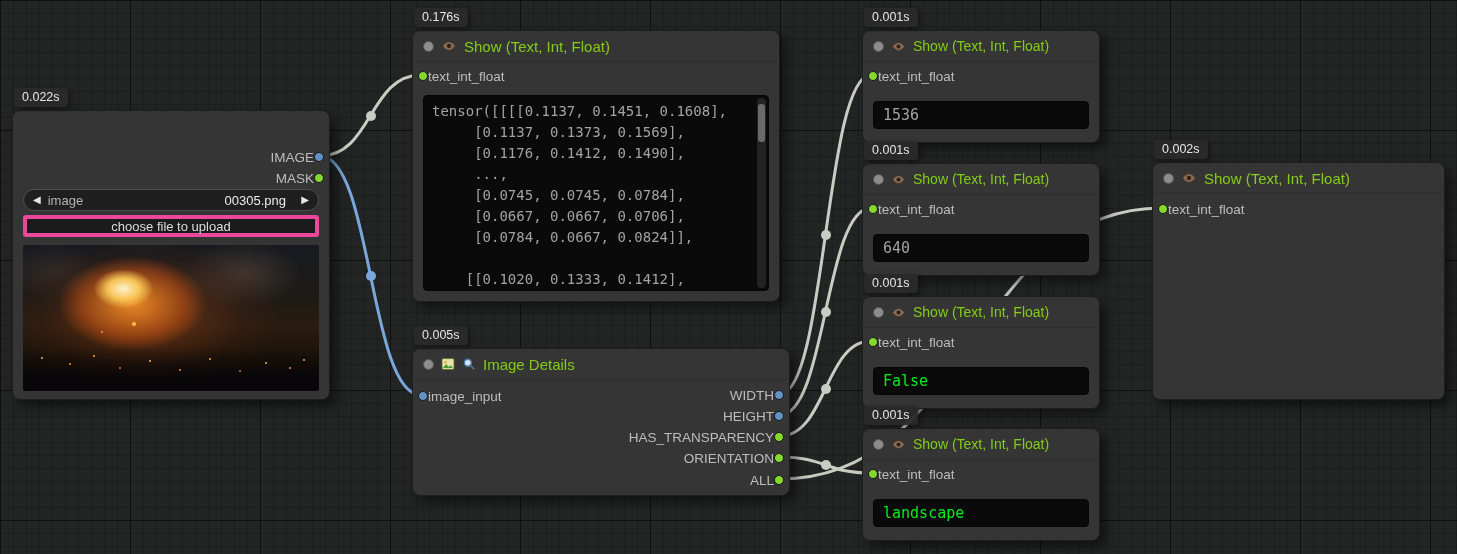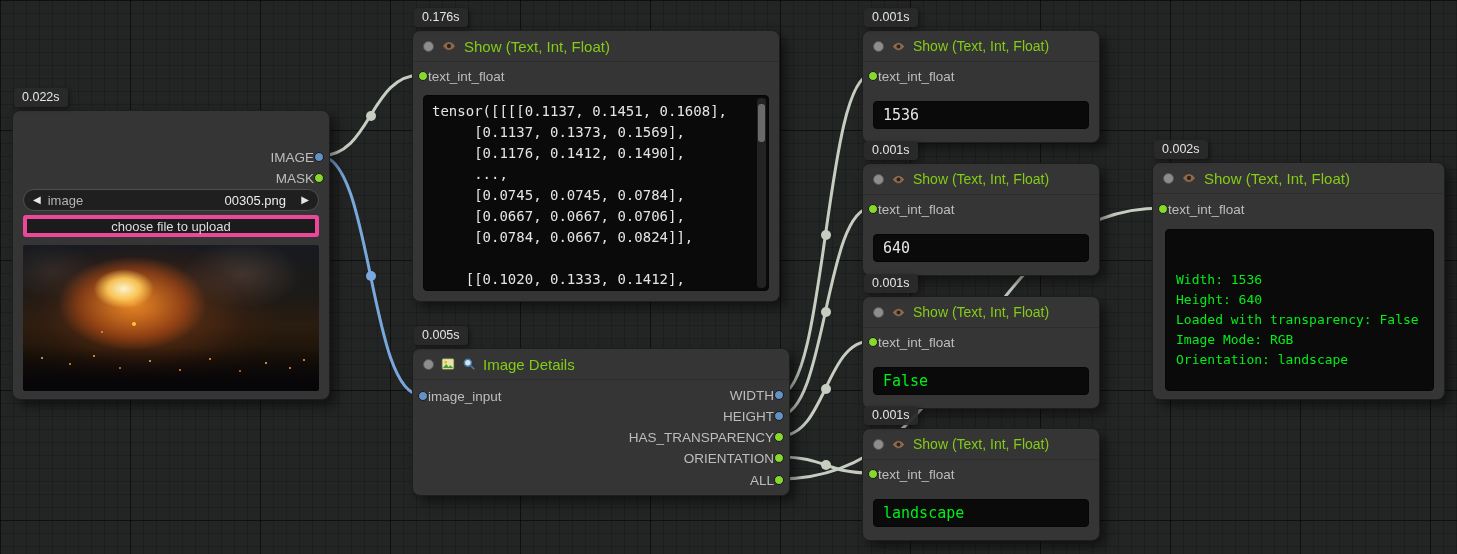--- a/index.html
+++ b/index.html
@@ -28,21 +28,21 @@
         font-size:13.5px;color:#bdbdbd;white-space:nowrap;}
   .slot.in{left:5px;}
   .slot.out{right:5px;}
   .port{width:10px;height:10px;border-radius:50%;border:1px solid #191919;box-sizing:border-box;flex:0 0 auto;}
   .port.blue{background:#6292c4;}
   .port.green{background:#86d92c;}
   .textbox{position:absolute;background:#0a0a0a;border:1px solid #060606;border-radius:4px;
         overflow:hidden;box-sizing:border-box;}
   .mono{font-family:"DejaVu Sans Mono",monospace;}
   .pre{white-space:pre;}
-  .text-blue{color:#e5e5e5;}
+  .text-blue{color:#a3a3a3;}
   .text-green{color:#00ef17;}
   
   .combo{position:absolute;left:10px;right:10px;top:78px;height:22px;background:#1f1f1f;
         border:1px solid #4f4f4f;border-radius:12px;display:flex;align-items:center;
         padding:0 9px;box-sizing:border-box;color:#b4b4b4;font-size:13px;}
   .combo .arrow{color:#e6e6e6;font-size:10px;line-height:1;}
   .combo .combo-value{position:absolute;right:32px;color:#ececec;font-size:13px;}
   .combo .arrow.right{position:absolute;right:9px;}
   .upload-btn{position:absolute;left:10px;right:10px;top:104px;height:22px;background:#1b1b1b;
         border:4px solid #ec4899;border-radius:3px;color:#dcdcdc;font-size:13px;
@@ -283,20 +283,13 @@
           <path d="M12 5.5C6.5 5.5 2.5 12 2.5 12s4 6.5 9.5 6.5 9.5-6.5 9.5-6.5-4-6.5-9.5-6.5z" fill="#8a6a52" stroke="#3a2c20"></path>
           <circle cx="12" cy="12" r="3.2" fill="#2e2218"></circle>
         </svg>
     </span>
     <span>Show (Text, Int, Float)</span>
   </div>
   <div class="slot in" style="top:37px">
     <span class="port green"></span>
     <span class="slot-label">text_int_float</span>
   </div>
-  <div class="textbox all-box">
-    <div class="all-text mono pre text-green">Width: 1536
-Height: 640
-Loaded with transparency: False
-Image Mode: RGB
-Orientation: landscape</div>
-  </div>
 </div>
 
 </body></html>

